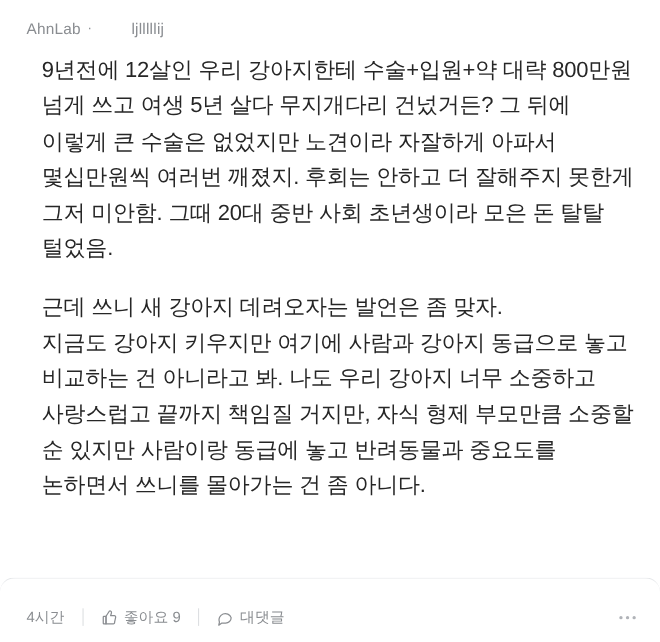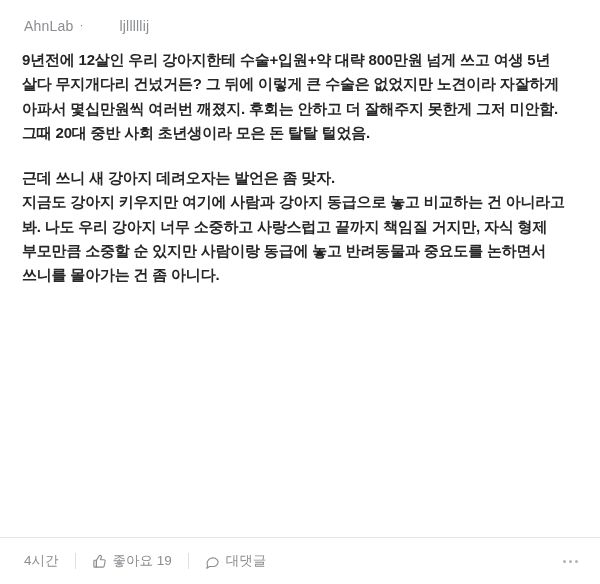--- a/index.html
+++ b/index.html
@@ -46,44 +46,44 @@
     color: #8a8d91;
     letter-spacing: 0.2px;
     margin-left: 30px;
   }
   .post-body {
     flex: 1 1 auto;
     padding: 6px 22px 4px 22px;
     overflow: hidden;
   }
   .para {
-    font-size: 15px;
+    font-size: 20px;
     line-height: 1.62;
     color: #262626;
-    margin: 0 0 21px 0;
+    margin: 0 0 21px 16px;
     word-break: keep-all;
     letter-spacing: -0.2px;
-    font-weight: bold;
   }
   .para:last-child {
     margin-bottom: 0;
   }
   .para.tight {
     margin-bottom: 0;
   }
   .post-footer {
     border-top: 1px solid #e4e6e9;
     height: 46px;
     flex: 0 0 46px;
     display: flex;
     align-items: center;
-    padding: 0 18px 0 24px;
+    padding: 12px 18px 0 24px;
     gap: 0;
     color: #8a8d91;
     font-size: 13.5px;
+    border-radius: 13px;
   }
   .footer-item {
     display: flex;
     align-items: center;
     gap: 6px;
     color: #8a8d91;
     font-size: 13.5px;
     white-space: nowrap;
   }
   .footer-sep {
@@ -143,21 +143,21 @@
 
     <span class="footer-sep"></span>
 
     <span class="footer-item">
       <span class="icon">
         <svg width="15" height="15" viewBox="0 0 24 24" fill="none" stroke="currentColor" stroke-width="1.8" stroke-linecap="round" stroke-linejoin="round">
           <path d="M7 10v11H4a1 1 0 0 1-1-1v-9a1 1 0 0 1 1-1h3z"></path>
           <path d="M7 10l4.5-7a2 2 0 0 1 3.4 2l-1.2 4.2H19a2 2 0 0 1 2 2.4l-1.5 7A2 2 0 0 1 17.5 21H7V10z"></path>
         </svg>
       </span>
-      <span>좋아요 19</span>
+      <span>좋아요 9</span>
     </span>
 
     <span class="footer-sep"></span>
 
     <span class="footer-item">
       <span class="icon">
         <svg width="15" height="15" viewBox="0 0 24 24" fill="none" stroke="currentColor" stroke-width="1.8" stroke-linecap="round" stroke-linejoin="round">
           <path d="M21 12a8 8 0 0 1-8 8H7l-4 3 1-4.5A8 8 0 1 1 21 12z"></path>
         </svg>
       </span>

